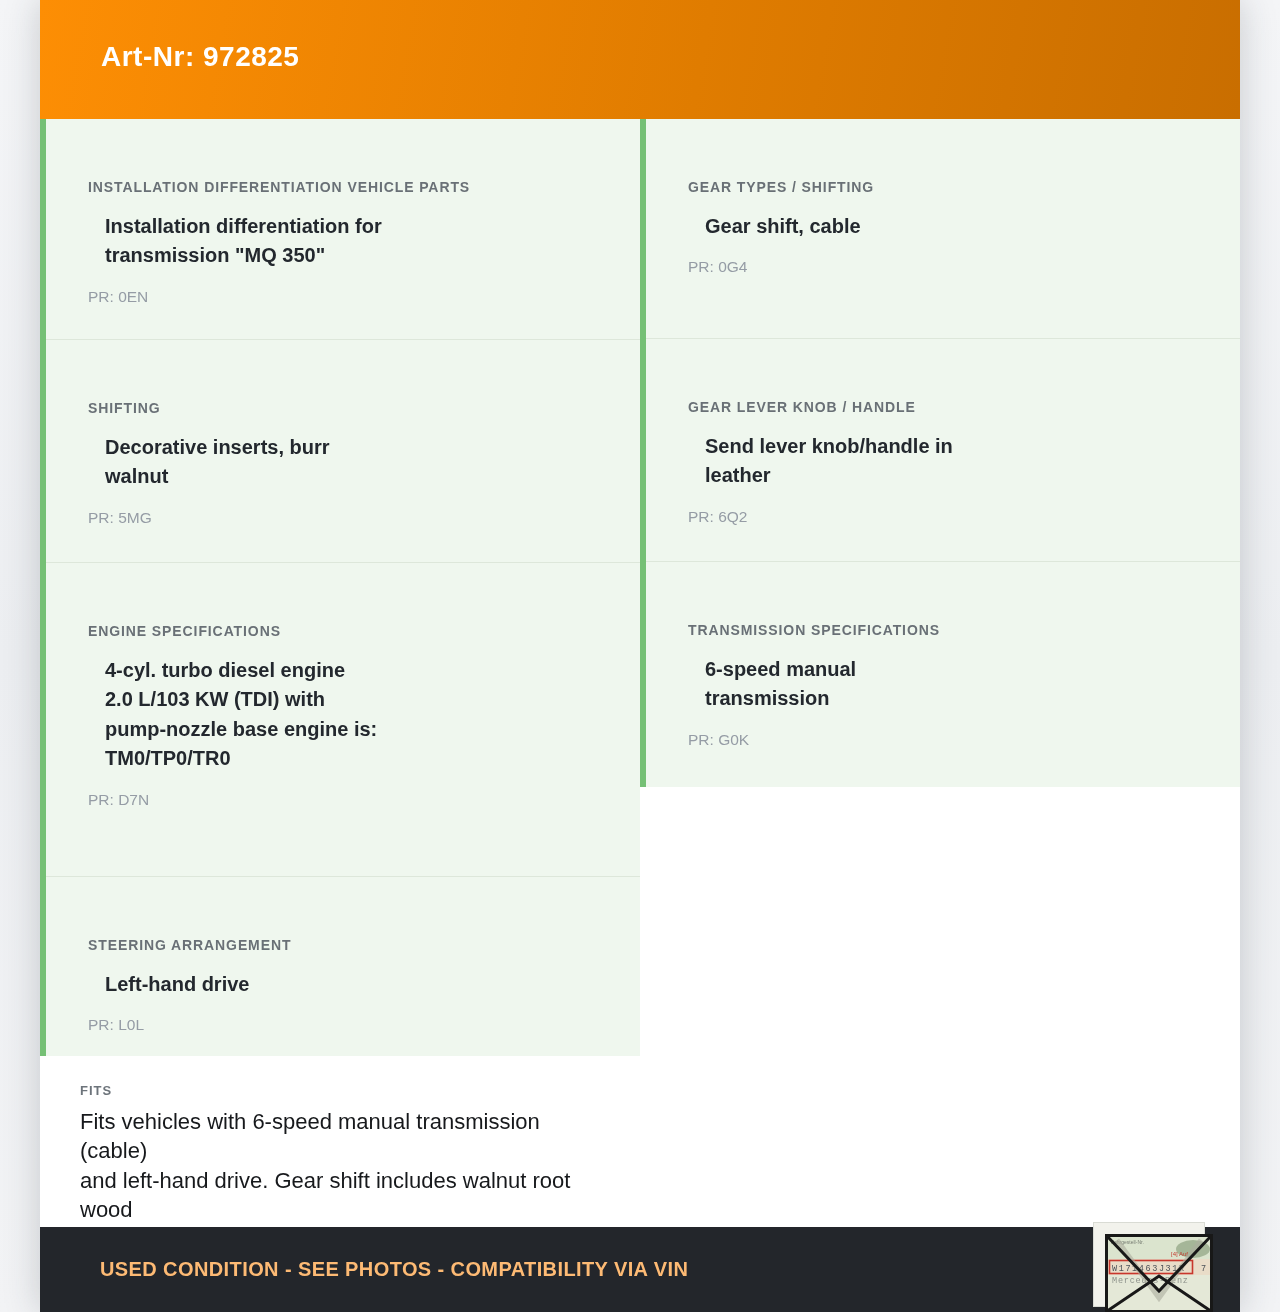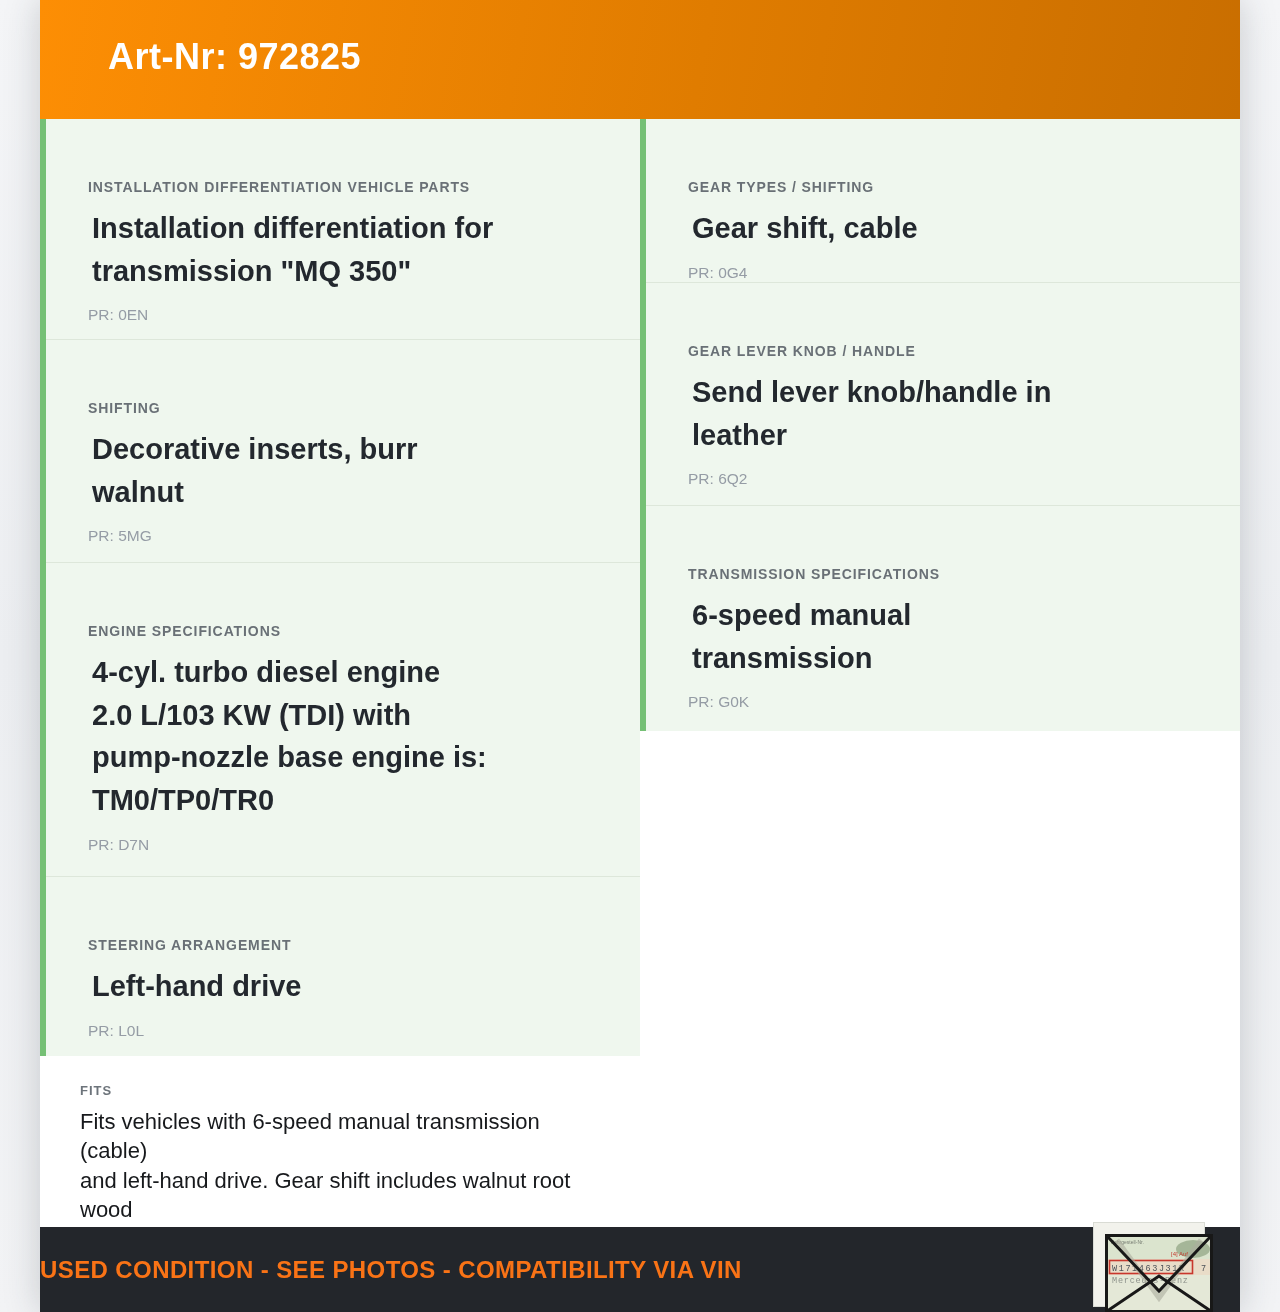--- a/index.html
+++ b/index.html
@@ -16,44 +16,44 @@
     box-shadow:0 0 34px rgba(40,48,60,.22);
     display:flex;flex-direction:column;
   }
   
   .topbar{
     height:119px;flex:0 0 119px;
     background:linear-gradient(100deg,#fd8e04 0%,#e07c00 55%,#c96e00 100%);
     display:flex;align-items:center;
   }
   .topbar h1{
-    margin:12px;padding:0 0 6px 56px;
-    font-size:36px;font-weight:700;color:#ffffff;letter-spacing:.5px;
+    margin:5px;padding:0 0 6px 56px;
+    font-size:28px;font-weight:700;color:#ffffff;letter-spacing:.5px;
   }
   
   .columns{flex:0 0 1108px;height:1108px;display:flex;align-items:flex-start;}
   .col{width:600px;display:flex;flex-direction:column;}
   .panel{
     background:#eff7ee;
     border-left:6px solid #75c075;
     box-sizing:border-box;
   }
   .sec{
     box-sizing:border-box;
     padding:44px 28px 0 42px;
     border-bottom:1px solid #dde7da;
   }
   .sec.last{border-bottom:none;}
   .sec-label{
     font-size:14px;font-weight:700;letter-spacing:.9px;
     color:#697076;margin-bottom:12px;margin-top:16px;
   }
   .sec-title{
-    margin:4px;white-space:pre-line;
-    font-size:29px;line-height:1.47;font-weight:700;color:#23282e;
+    margin:17px;white-space:pre-line;
+    font-size:20px;line-height:1.47;font-weight:700;color:#23282e;
   }
   .sec-pr{margin-top:14px;font-size:15.5px;color:#959ca5;}
   
   .fits{
     box-sizing:border-box;height:171px;background:#ffffff;
     padding:27px 30px 0 40px;
   }
   .fits-label{
     font-size:13px;font-weight:700;letter-spacing:1px;
     color:#6d747b;margin-bottom:9px;
@@ -61,21 +61,22 @@
   .fits-text{
     white-space:pre-line;
     font-size:22px;line-height:1.33;font-weight:500;color:#17191c;
   }
   
   .footer{
     flex:0 0 85px;height:85px;background:#23262b;
     display:flex;align-items:center;
   }
   .footer-text{
-    font-size:24px;font-weight:700;color:#f97316;letter-spacing:.4px;
+    padding-left:60px;
+    font-size:20px;font-weight:700;color:#fdba74;letter-spacing:.4px;
   }
   
   .vin-stamp{
     position:absolute;left:1093px;top:1222px;width:112px;height:85px;
     background:#f2f2ec;border:1px solid #d9dbd4;box-sizing:border-box;
     padding:11px;
   }
   .vin-stamp svg{display:block;width:108px;height:79px;}
 </style>
 </head>
@@ -122,21 +123,21 @@
           <div class="fits-label">FITS</div>
           <div class="fits-text">Fits vehicles with 6-speed manual transmission (cable)
 and left-hand drive. Gear shift includes walnut root wood
 decorative inlays and leather gear knob. Send VIN for
 compatibility check.</div>
         </div>
       </div>
 
       <div class="col">
         <div class="panel">
-          <section class="sec" style="height:164px">
+          <section class="sec" style="height:220px">
             <div class="sec-label">GEAR TYPES / SHIFTING</div>
             <h2 class="sec-title">Gear shift, cable</h2>
             <div class="sec-pr">PR: 0G4</div>
           </section>
           <section class="sec" style="height:223px">
             <div class="sec-label">GEAR LEVER KNOB / HANDLE</div>
             <h2 class="sec-title">Send lever knob/handle in
 leather</h2>
             <div class="sec-pr">PR: 6Q2</div>
           </section>

